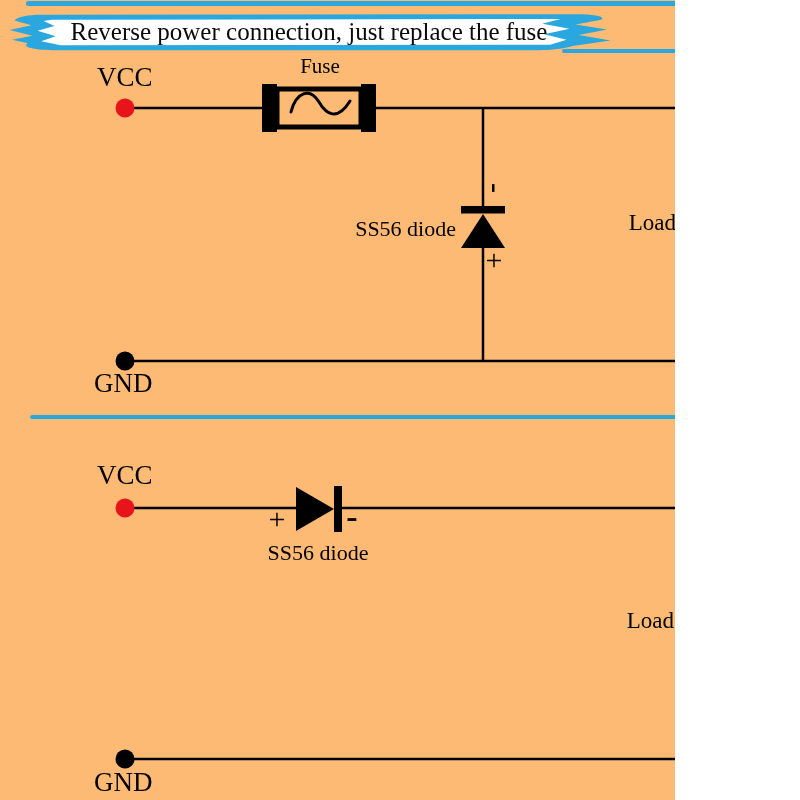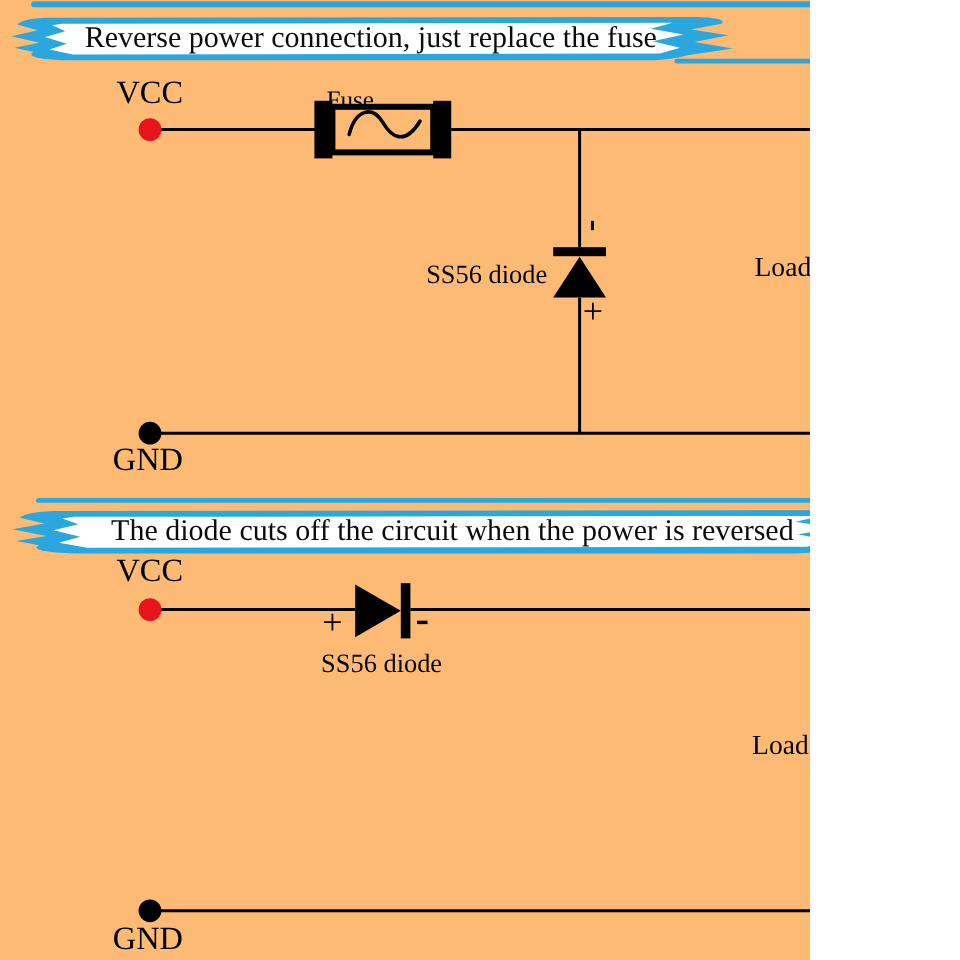--- a/index.html
+++ b/index.html
@@ -34,27 +34,20 @@
   <div class="streak" style="left:700px; top:456px; width:100px; height:4px;"></div>
 
   <div class="banner" style="left:6px; top:10px; width:606px; height:43px;">
     <svg viewBox="0 0 1000 62" preserveAspectRatio="none">
       <path fill="#29a7de" d="M60 7 L940 6 C975 6 990 10 982 14 L940 21 L992 28 L945 36 L998 44 L935 52 C920 56 900 58 880 58 L90 58 C45 58 25 53 36 48 L10 43 L44 37 L6 29 L42 22 L14 15 C20 10 35 7 60 7 Z"></path>
       <path fill="#ffffff" d="M75 14 L915 13 L885 20 L930 27 L888 35 L925 43 L898 50 L90 51 L58 45 L82 38 L52 30 L80 23 L62 16 Z"></path>
     </svg>
     <div class="banner-text">Reverse power connection, just replace the fuse</div>
   </div>
 
-  <div class="banner" style="left:6px; top:421px; width:742px; height:43px;">
-    <svg viewBox="0 0 1000 62" preserveAspectRatio="none">
-      <path fill="#29a7de" d="M60 7 L940 6 C975 6 990 10 982 14 L940 21 L992 28 L945 36 L998 44 L935 52 C920 56 900 58 880 58 L90 58 C45 58 25 53 36 48 L10 43 L44 37 L6 29 L42 22 L14 15 C20 10 35 7 60 7 Z"></path>
-      <path fill="#ffffff" d="M75 14 L915 13 L885 20 L930 27 L888 35 L925 43 L898 50 L90 51 L58 45 L82 38 L52 30 L80 23 L62 16 Z"></path>
-    </svg>
-    <div class="banner-text">The diode cuts off the circuit when the power is reversed</div>
-  </div>
 
   <svg id="circuit-svg" width="800" height="800" viewBox="0 0 800 800">
 
     <g stroke="#000" fill="none" stroke-width="2.5">
       <path d="M125 108 H263"></path>
       <path d="M376 108 H699 V207"></path>
       <path d="M483 108 V206"></path>
       <path d="M483 248 V361"></path>
       <path d="M699 237 V361 H125"></path>
 
@@ -91,21 +84,21 @@
       <g>
         <circle cx="699" cy="620" r="15" fill="#fff"></circle>
         <path d="M688.5 609.5 L709.5 630.5 M709.5 609.5 L688.5 630.5"></path>
       </g>
       <circle cx="125" cy="508" r="9.5" fill="#e8141c" stroke="none"></circle>
       <circle cx="125" cy="759" r="9.5" fill="#000" stroke="none"></circle>
     </g>
   </svg>
 
   <div class="label" style="left:97px; top:63px; font-size:27px;">VCC</div>
-  <div class="label" style="left:272px; top:55px; width:96px; text-align:left; font-size:21px;margin-top:17px;">Fuse</div>
+  <div class="label" style="left:272px; top:55px; width:96px; text-align:center; font-size:21px;">Fuse</div>
   <div class="label" style="left:336px; top:217px; width:120px; text-align:right; font-size:22px;">SS56 diode</div>
   <div class="sign small-minus" style="left:486px; top:178px; width:20px; height:20px;">
       <span>-</span>
     </div>
   <div class="sign" style="left:482px; top:247px; width:24px; height:26px;">+</div>
   <div class="label" style="left:618px; top:210px; width:58px; text-align:right; font-size:23px;">Load</div>
   <div class="sign" style="left:696px; top:179px; width:24px; height:26px;">+</div>
   <div class="sign small-minus" style="left:695px; top:240px; width:20px; height:20px;">
       <span>-</span>
     </div>

